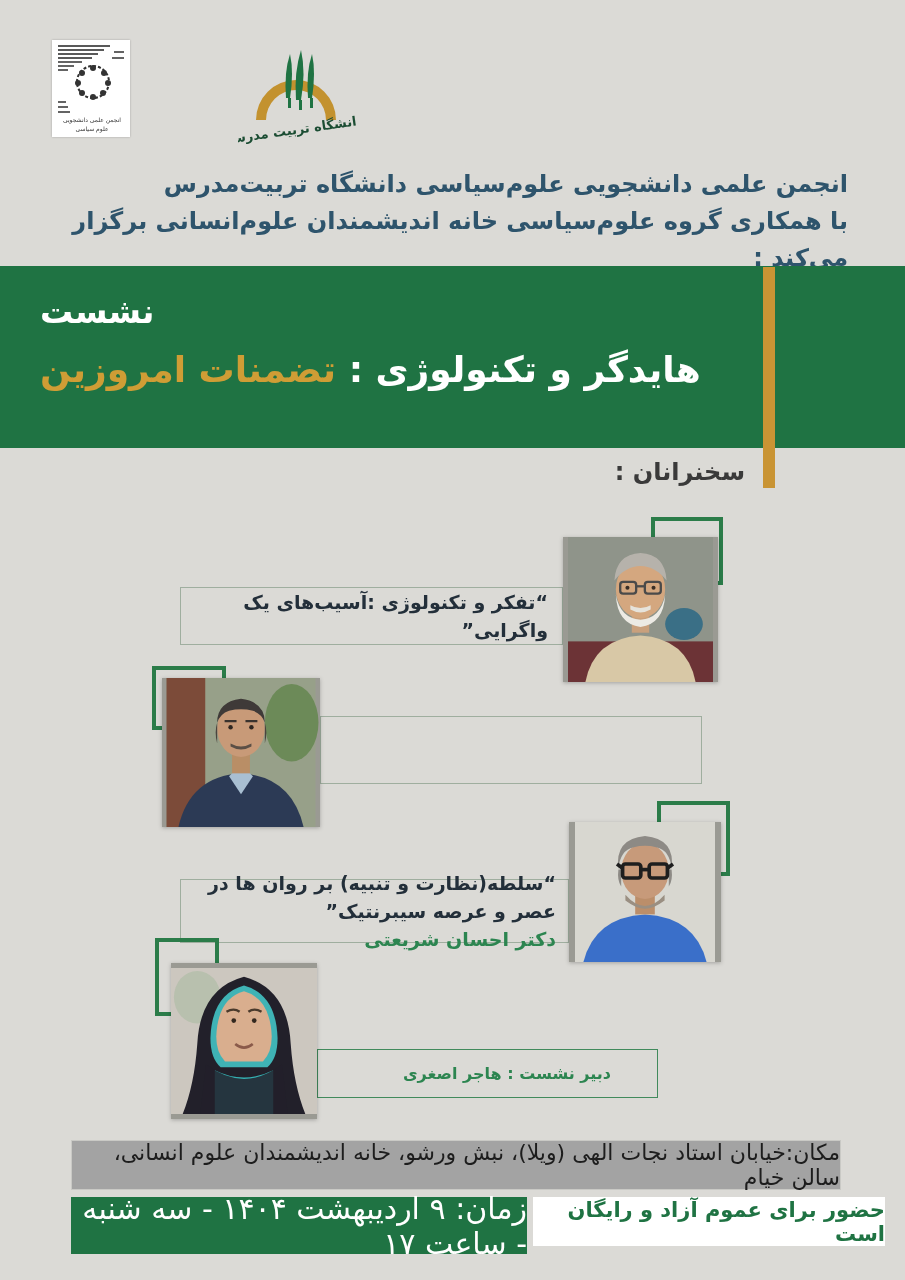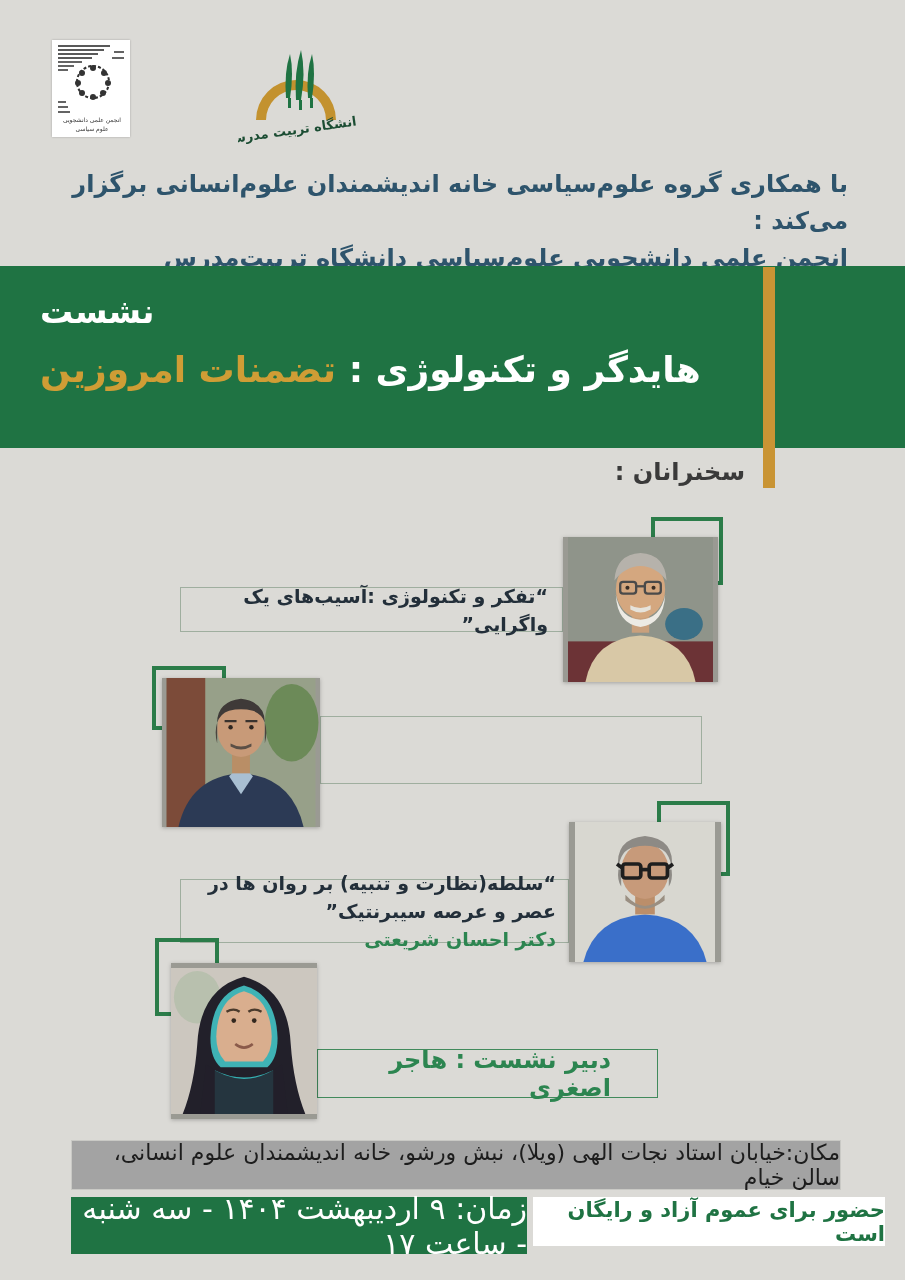--- a/index.html
+++ b/index.html
@@ -39,25 +39,25 @@
   .photo svg{display:block;width:100%;height:100%;}
   .ph1{left:563px;top:537px;width:155px;height:145px;}
   .ph2{left:162px;top:678px;width:158px;height:149px;}
   .ph3{left:569px;top:822px;width:152px;height:140px;}
   .ph4{left:171px;top:963px;width:146px;height:156px;}
 
   
   .tbox{border:1px solid #9fae9f;display:flex;flex-direction:column;justify-content:center;text-align:right;z-index:1;}
   .tbox .talk{color:#232f3a;font-size:19px;font-weight:bold;line-height:28px;}
   .tbox .name{color:#2c8550;font-size:19px;font-weight:bold;line-height:28px;}
-  .box1{left:180px;top:587px;width:383px;height:45px;padding:0 14px 0 6px;box-sizing:border-box;}
+  .box1{left:180px;top:587px;width:383px;height:58px;padding:0 14px 0 6px;box-sizing:border-box;}
   .box2{left:320px;top:716px;width:382px;height:68px;padding:0 16px 0 6px;box-sizing:border-box;}
   .box3{left:180px;top:879px;width:389px;height:64px;padding:0 12px 0 6px;box-sizing:border-box;}
   .box4{left:317px;top:1049px;width:341px;height:49px;border:1px solid #418a5c;display:flex;align-items:center;justify-content:flex-start;box-sizing:border-box;padding:0 46px 0 8px;z-index:1;}
-  .box4 .mod{color:#2c8550;font-size:24px;font-weight:bold;}
+  .box4 .mod{color:#2c8550;font-size:16px;font-weight:bold;}
 
   
   .locbox{left:71px;top:1140px;width:770px;height:50px;background:#a3a3a3;border:1px solid #c9c9c5;display:flex;align-items:center;justify-content:center;box-sizing:border-box;}
   .locbox .loc{color:#1d1d1d;font-size:22px;}
   .timebox{left:71px;top:1197px;width:456px;height:57px;background:#1f7343;display:flex;align-items:center;justify-content:center;}
   .timebox .time{color:#fff;font-size:30px;}
   .freebox{left:533px;top:1197px;width:352px;height:49px;background:#fff;display:flex;align-items:center;justify-content:center;}
   .freebox .free{color:#1f7343;font-size:21px;font-weight:bold;}
 </style>
 </head>
@@ -107,22 +107,22 @@
         <path d="M74 12 Q78 30 74 56 L70 56 Q68 30 74 12Z"></path>
         <rect x="50" y="56" width="3" height="10"></rect>
           <rect x="61" y="58" width="3" height="10"></rect>
           <rect x="72" y="56" width="3" height="10"></rect>
       </g>
       <text x="58" y="92" text-anchor="middle" font-size="13" font-weight="bold" fill="#1b4d33" transform="rotate(-8 58 92)">دانشگاه تربیت مدرس</text>
     </svg>
   </div>
 
   <div class="abs intro">
+    <div>انجمن علمی دانشجویی علوم‌سیاسی دانشگاه تربیت‌مدرس</div>
     <div>با همکاری گروه علوم‌سیاسی خانه اندیشمندان علوم‌انسانی برگزار می‌کند :</div>
-    <div>انجمن علمی دانشجویی علوم‌سیاسی دانشگاه تربیت‌مدرس</div>
   </div>
 
   <div class="abs banner"></div>
   <div class="abs goldbar"></div>
   <div class="abs banner-text">
     <div class="banner-kicker">نشست</div>
     <div class="banner-title">
       <span>هایدگر و تکنولوژی : </span><span class="gold">تضمنات امروزین</span>
     </div>
   </div>

